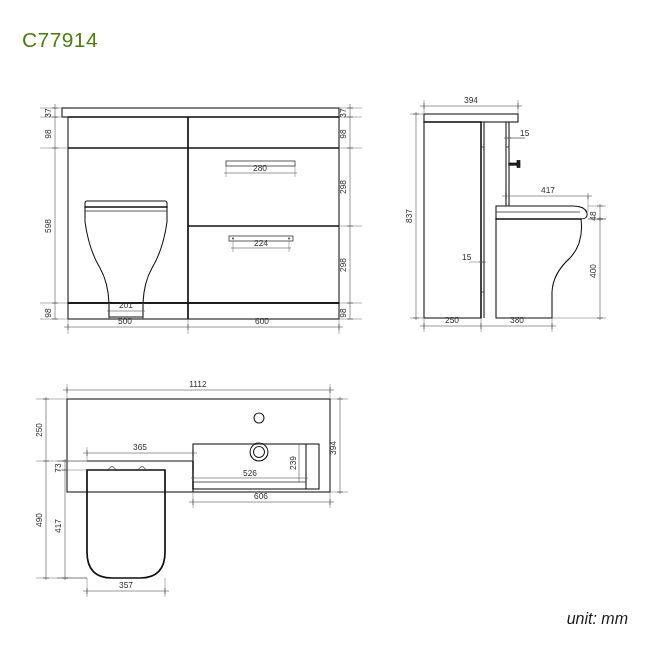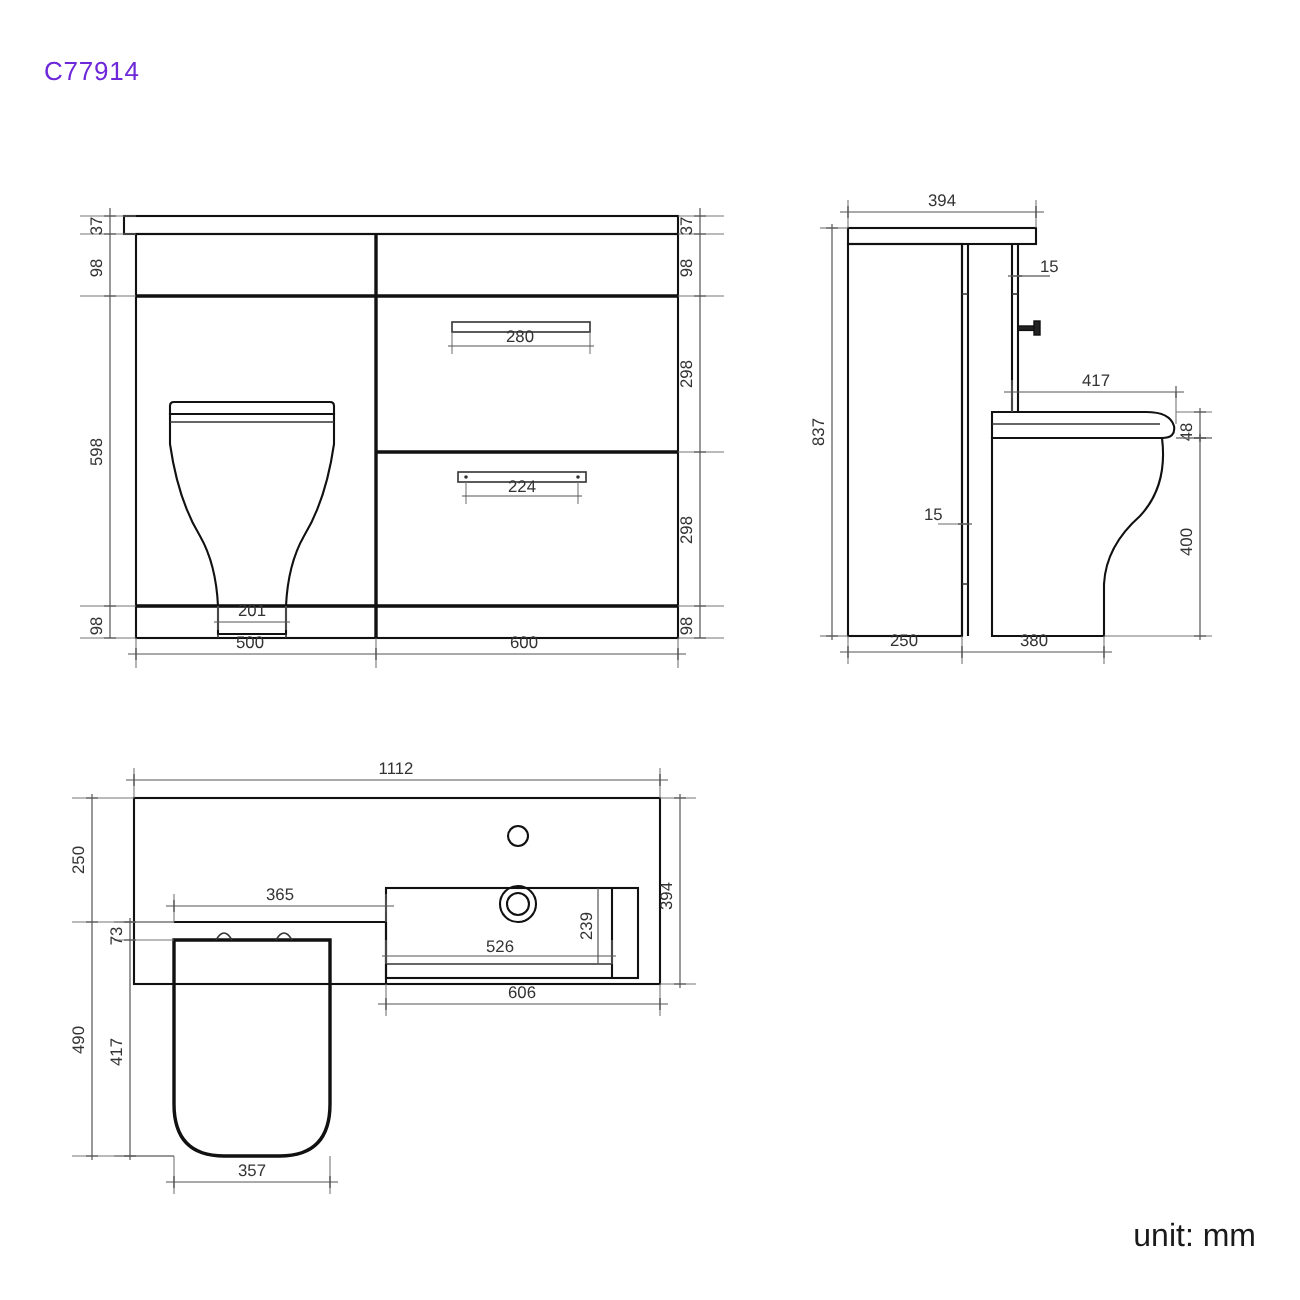--- a/index.html
+++ b/index.html
@@ -12,32 +12,33 @@
     height: 650px;
     position: relative;
     font-family: "Liberation Sans", sans-serif;
     color: #1a1a1a;
     overflow: hidden;
   }
   #drawing-title {
     position: absolute;
     left: 22px;
     top: 28px;
-    font-size: 13px;
+    font-size: 21px;
     letter-spacing: 0.4px;
-    color: #6d28d9;
+    color: #4d7c0f;
     white-space: nowrap;
   }
   #unit-note {
     position: absolute;
     right: 22px;
     bottom: 22px;
     font-size: 16px;
     color: #1a1a1a;
     white-space: nowrap;
+    font-style: italic;
   }
   svg.sheet {
     position: absolute;
     left: 0;
     top: 0;
     width: 650px;
     height: 650px;
   }
   svg text {
     font-family: "Liberation Sans", sans-serif;

